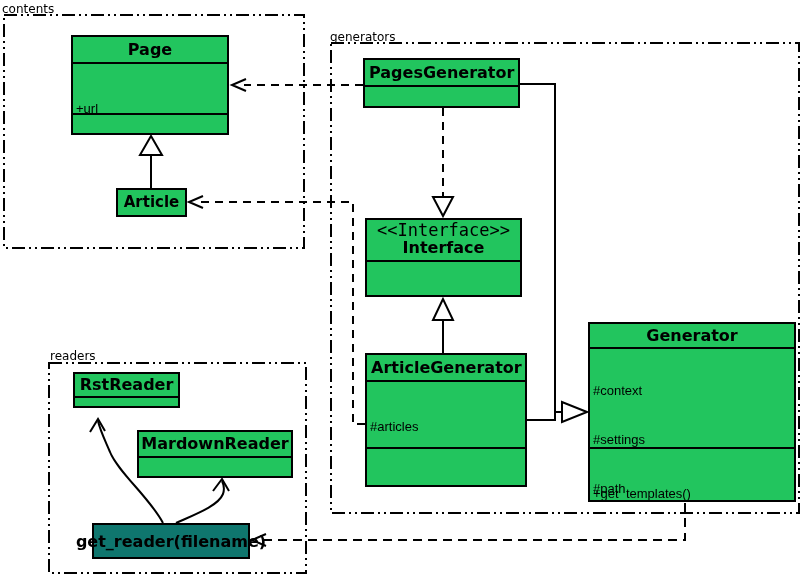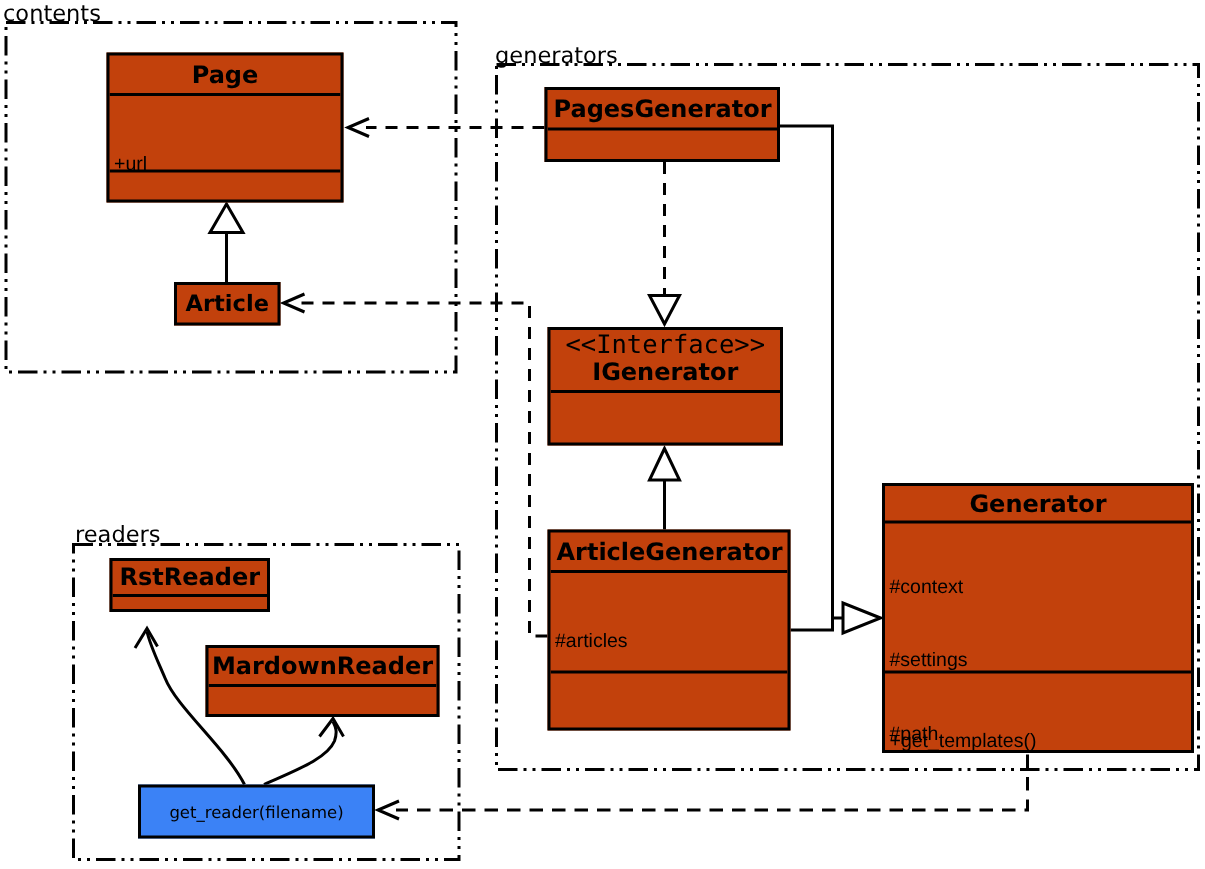--- a/index.html
+++ b/index.html
@@ -1,36 +1,36 @@
 <!DOCTYPE html>
 <html><head>
 <meta charset="utf-8">
 <style>
   * { margin:0; padding:0; box-sizing:border-box; }
   html,body { background:#ffffff; }
   body { font-family:"DejaVu Sans","Liberation Sans",sans-serif; color:#000; }
   .canvas { position:relative; width:803px; height:579px; background:#fff; overflow:hidden; }
   svg.overlay { position:absolute; left:0; top:0; width:803px; height:579px; }
 
-  .pkg-label { position:absolute; font-size:15px; line-height:16px; color:#000; }
+  .pkg-label { position:absolute; font-size:12px; line-height:16px; color:#000; }
 
-  .uml-class { position:absolute; background:#c2410c; border:2px solid #000; overflow:hidden; }
+  .uml-class { position:absolute; background:#22c55e; border:2px solid #000; overflow:hidden; }
   .uml-title { font-weight:bold; font-size:16px; text-align:center; line-height:20px;
                padding:3px 4px 2px 4px; border-bottom:2px solid #000; white-space:nowrap; }
   .uml-title.small { font-size:15px; }
   .uml-title.last { border-bottom:none; }
   .stereotype { font-family:"DejaVu Sans Mono","Liberation Mono",monospace;
                 font-weight:normal; font-size:17px; line-height:16px; }
   .uml-members { font-family:Liberation Sans, sans-serif;
                  font-size:13px; line-height:17px; padding:2px 3px; white-space:pre; }
   .uml-members.sep { border-bottom:2px solid #000; }
   .uml-members.dense { line-height:16.2px; }
-  .plain-node { position:absolute; background:#3b82f6; border:2px solid #000;
+  .plain-node { position:absolute; background:#0f766e; border:2px solid #000;
                 display:flex; align-items:center; justify-content:center;
-                font-size:11px; white-space:nowrap; }
+                font-size:16px; white-space:nowrap;font-weight:bold; }
 </style>
 </head>
 <body>
 
 <div class="canvas">
 
   <svg class="overlay" viewBox="0 0 803 579">
 
     <rect x="4" y="15" width="300" height="233" fill="none" stroke="#000" stroke-width="2" stroke-dasharray="13 4 2 4 2 4"></rect>
     <rect x="331" y="43" width="468" height="470" fill="none" stroke="#000" stroke-width="2" stroke-dasharray="13 4 2 4 2 4"></rect>
@@ -106,21 +106,21 @@
   <div class="uml-class" style="left:363px; top:58px; width:157px; height:50px;">
     <div class="uml-title">PagesGenerator</div>
     <div class="uml-members">
       
     </div>
   </div>
 
   <div class="uml-class" style="left:365px; top:218px; width:157px; height:79px;">
     <div class="uml-title" style="padding-top:2px;">
       <div class="stereotype">&lt;&lt;Interface&gt;&gt;</div>
-      <div>IGenerator</div>
+      <div>Interface</div>
     </div>
     <div class="uml-members">
       
       
     </div>
   </div>
 
   <div class="uml-class" style="left:365px; top:353px; width:162px; height:134px;">
     <div class="uml-title">ArticleGenerator</div>
     <div class="uml-members sep" style="height:67px;">

